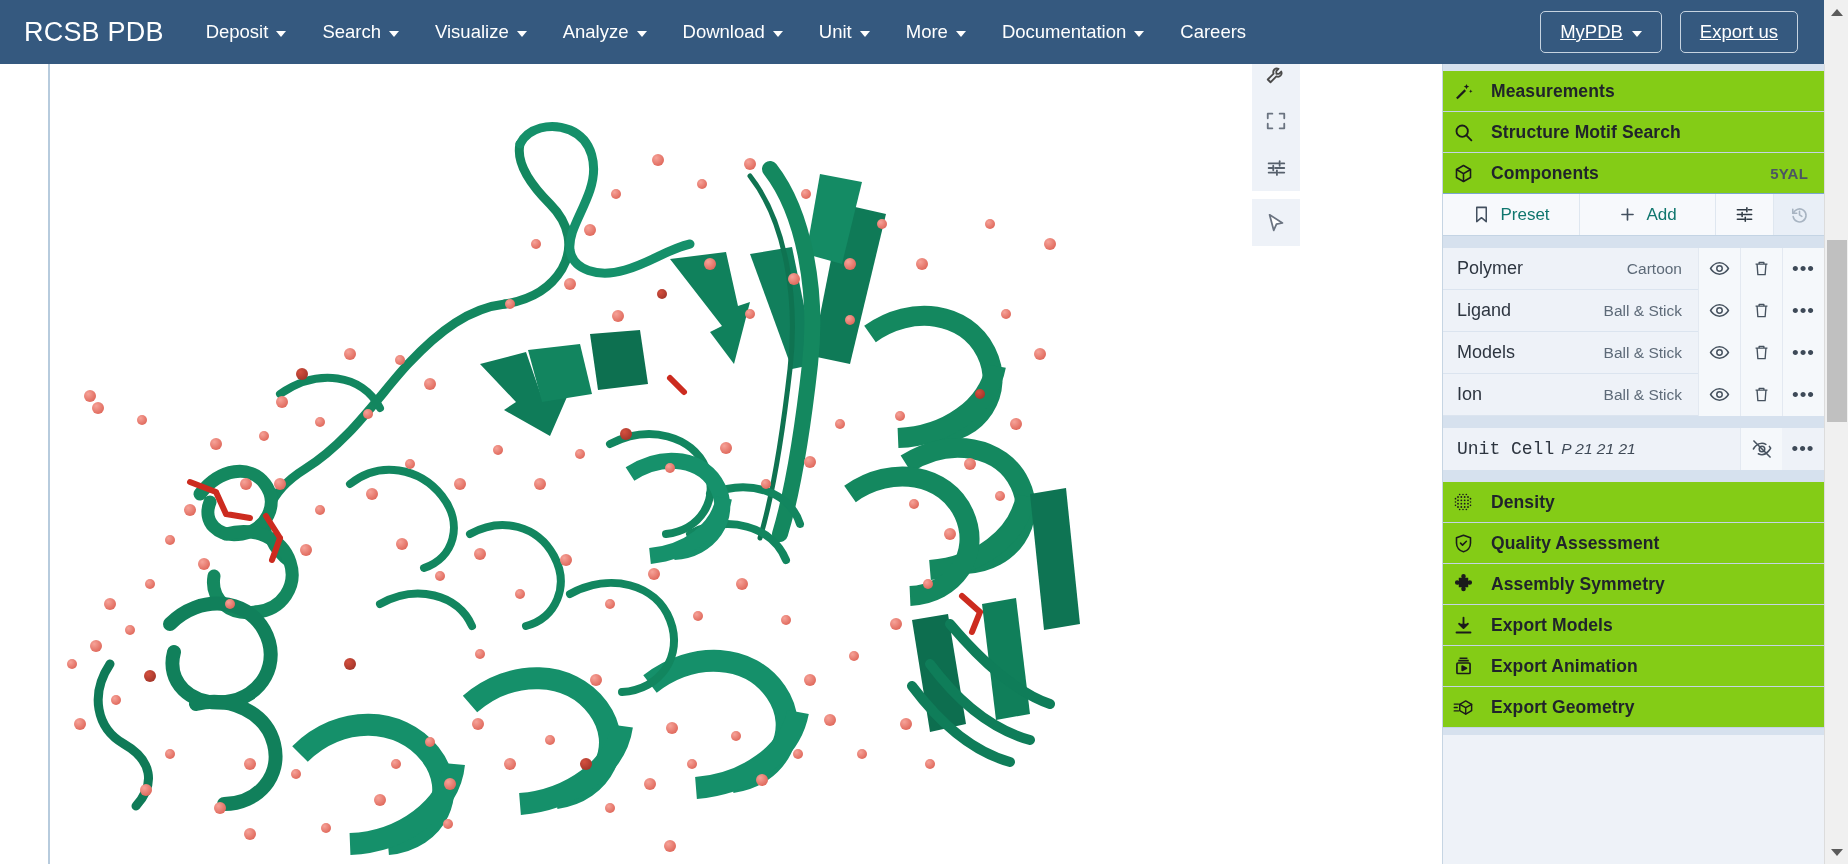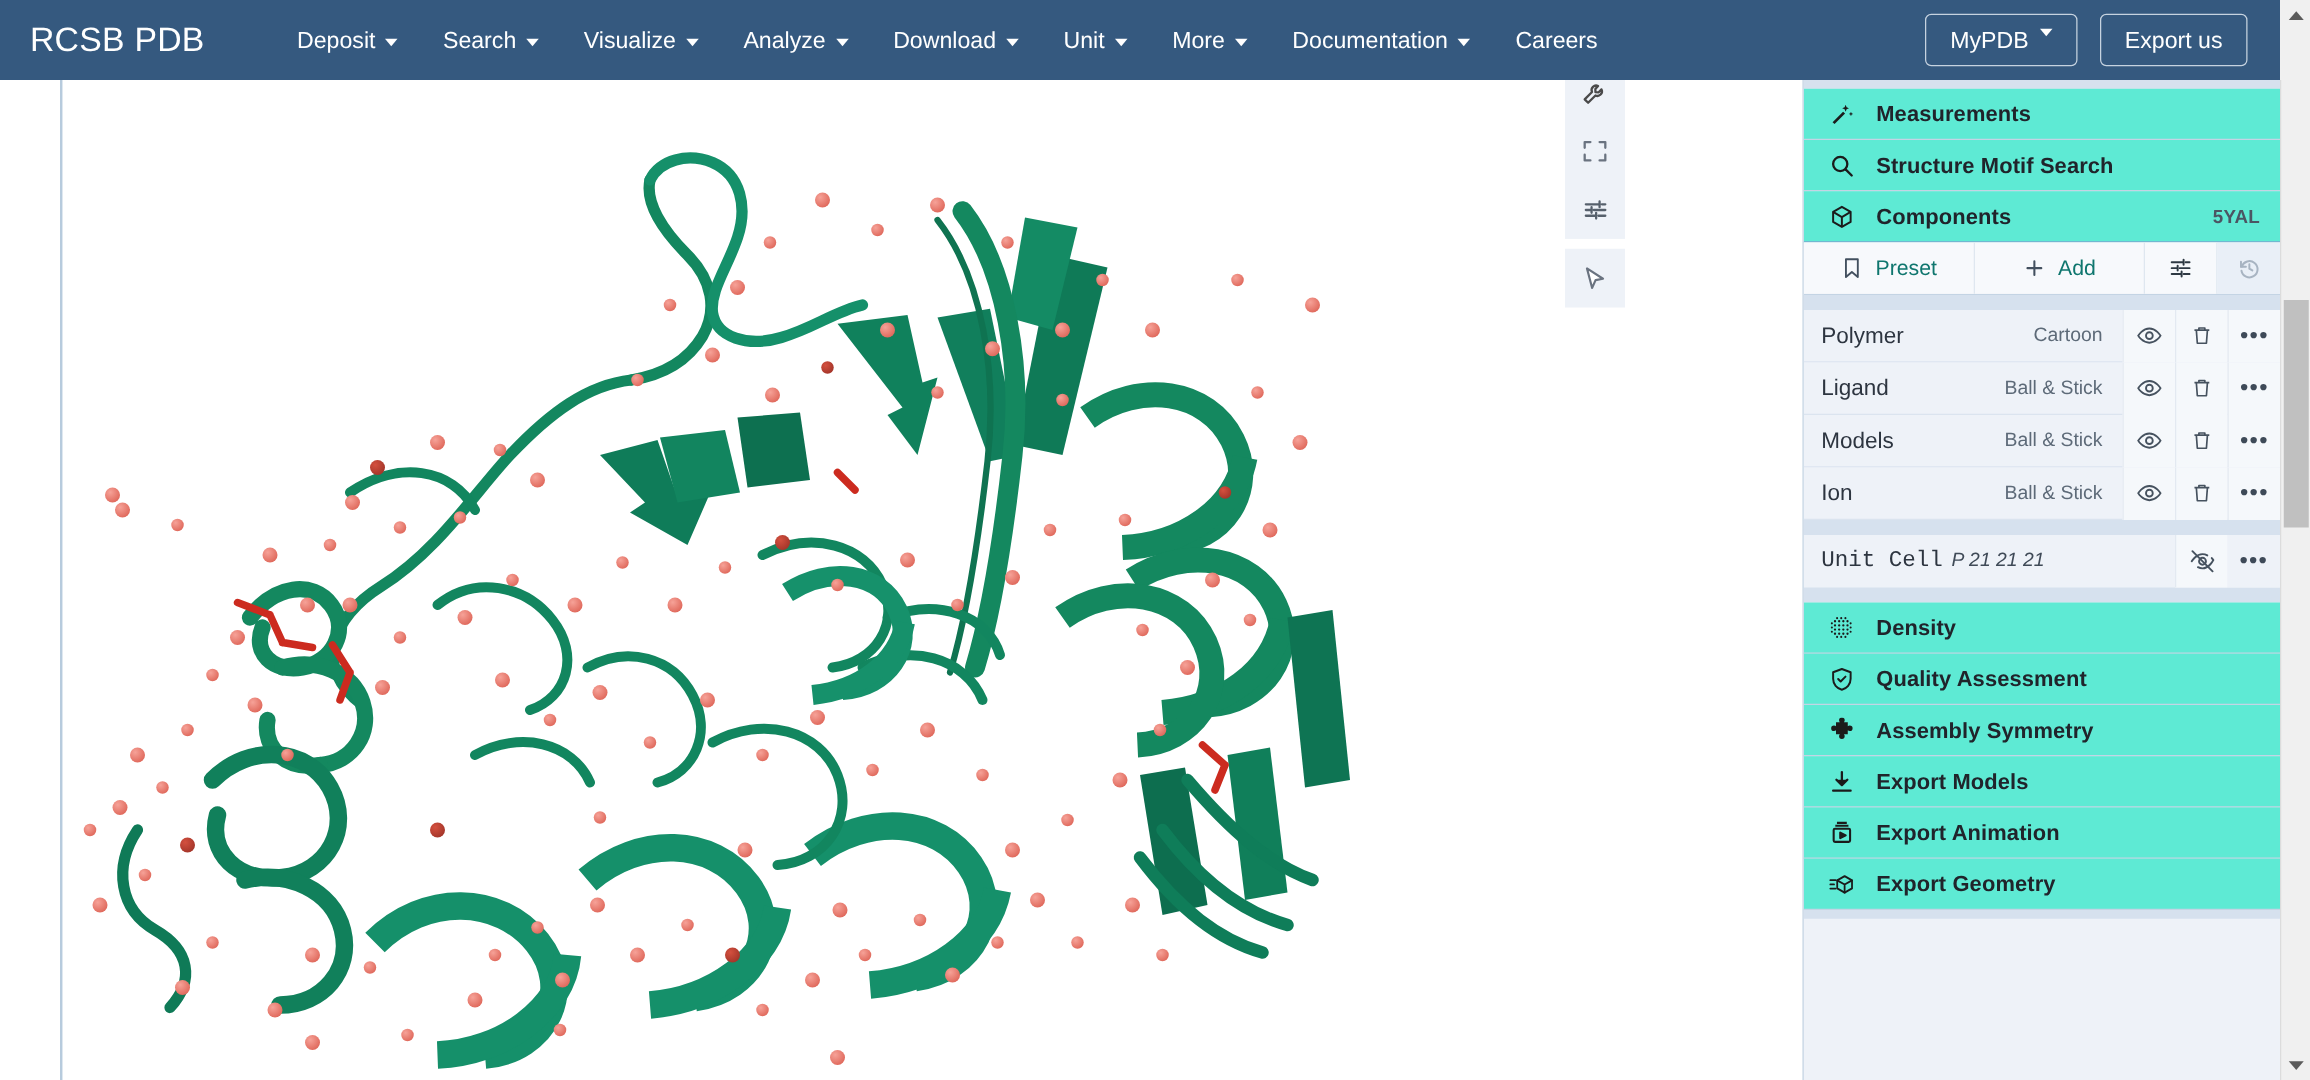--- a/index.html
+++ b/index.html
@@ -16,21 +16,21 @@
   .navbar {
     position: absolute; top: 0; left: 0;
     width: 1824px; height: 64px;
     background: #35597f;
     display: flex; align-items: center;
     padding: 0 0 0 24px;
     z-index: 30;
   }
   .brand {
     color: #ffffff; font-size: 27px; font-weight: 400;
-    letter-spacing: 0.2px; margin-right: 56px; white-space: nowrap;
+    letter-spacing: 0.2px; margin-right: 24px; white-space: nowrap;
   }
   .nav-items { display: flex; align-items: center; gap: 0px; }
   .nav-item {
     color: #ffffff; font-size: 18.5px; font-weight: 400;
     padding: 8px 18px; white-space: nowrap; cursor: pointer;
     display: flex; align-items: center; gap: 8px;
   }
   .caret {
     width: 0; height: 0;
     border-left: 5px solid transparent;
@@ -41,21 +41,21 @@
   }
   .nav-right {
     position: absolute; right: 26px; top: 0; height: 64px;
     display: flex; align-items: center; gap: 18px;
   }
   .nav-btn {
     border: 1px solid #c6d3e0; border-radius: 5px;
     color: #ffffff; background: transparent;
     font-size: 18.5px; font-family: "Liberation Sans", sans-serif;
     padding: 9px 19px; cursor: pointer;
-    display: flex; align-items: flex-start; gap: 9px; white-space: nowrap;
+    display: flex; align-items: center; gap: 9px; white-space: nowrap; text-decoration: underline;
   }
 
   
   .viewer-area {
     position: absolute; top: 64px; left: 0;
     width: 1118px; height: 800px;
     background: #ffffff;
     border-left: 2px solid #b7cbdd;
     margin-left: 48px;
     width: 1070px;
@@ -92,24 +92,24 @@
     overflow: hidden;
     z-index: 25;
   }
   .panel-sep {
     height: 12px; background: #d6e1ee;
   }
   .panel-sep.thin { height: 7px; }
   .section-row {
     height: 41px;
     display: flex; align-items: center;
-    padding: 0 16px 0 20px;
+    padding: 0 16px 0 10px;
     border-bottom: 1px solid #c4d4e4;
     cursor: pointer;
-    background: #5eead4;
+    background: #84cc16;
   }
   .section-icon {
     width: 28px; min-width: 28px; height: 22px;
     display: flex; align-items: center; justify-content: flex-start;
     margin-right: 10px; color: #1b1b1b;
   }
   .section-title {
     font-size: 17.5px; font-weight: bold; color: #20242b;
     letter-spacing: 0.1px; white-space: nowrap;
   }

